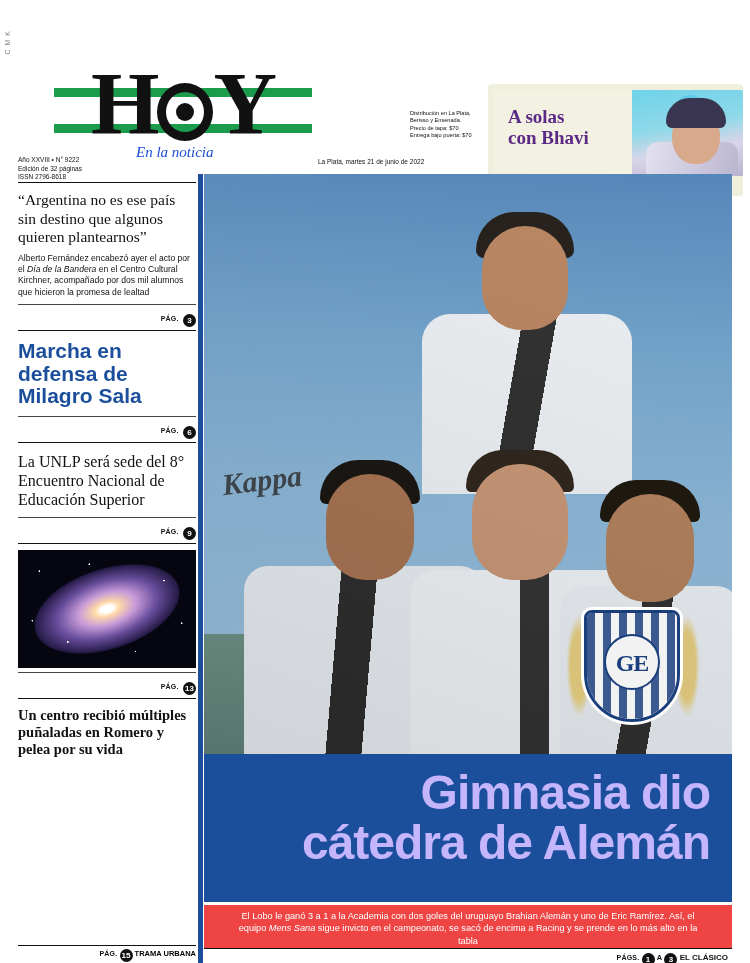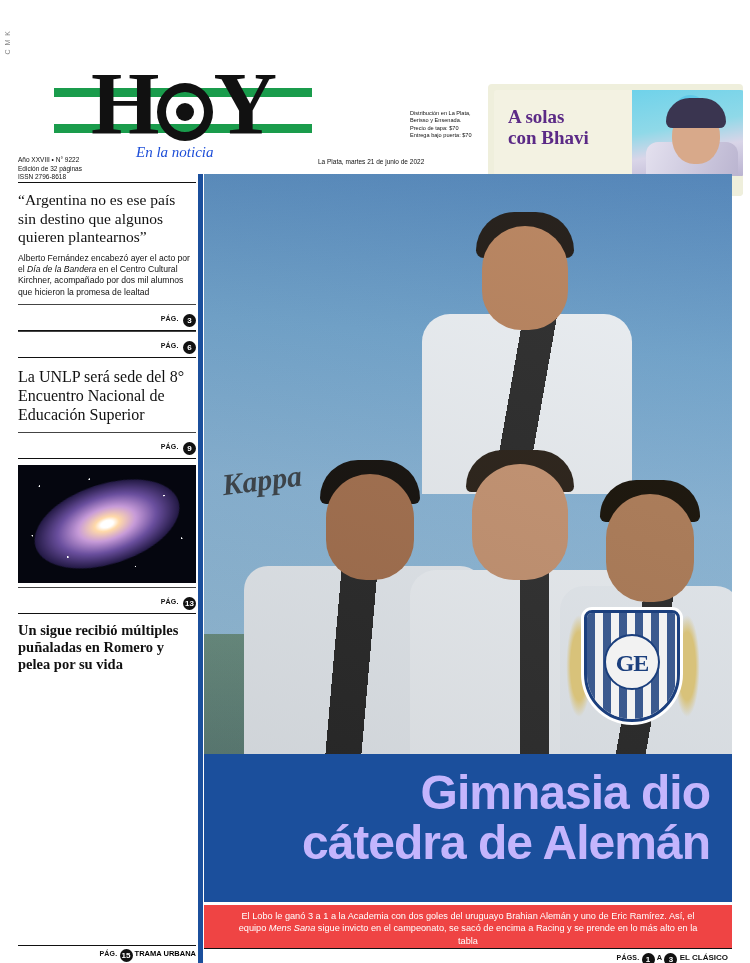--- a/index.html
+++ b/index.html
@@ -356,41 +356,42 @@
 
     <div class="rule"></div>
     <div class="quote-head">“Argentina no es ese país sin destino que algunos quieren plantearnos”</div>
     <div class="quote-body"><span>Alberto Fernández encabezó ayer el acto por el </span><i>Día de la Bandera</i><span> en el Centro Cultural Kirchner, acompañado por dos mil alumnos que hicieron la promesa de lealtad</span></div>
     <div class="pag-row rule-thin">
       <span class="pag-tag">PÁG.</span>
       <span class="circnum">3</span>
     </div>
 
     <div class="rule"></div>
+    <div class="hl-blue">Marcha en defensa de Milagro Sala</div>
     <div class="pag-row rule-thin">
       <span class="pag-tag">PÁG.</span>
       <span class="circnum">6</span>
     </div>
 
     <div class="rule"></div>
     <div class="hl-black">La UNLP será sede del 8° Encuentro Nacional de Educación Superior</div>
     <div class="pag-row rule-thin">
       <span class="pag-tag">PÁG.</span>
       <span class="circnum">9</span>
     </div>
 
     <div class="rule"></div>
     <div class="galaxy"></div>
     <div class="pag-row rule-thin">
       <span class="pag-tag">PÁG.</span>
       <span class="circnum">13</span>
     </div>
 
     <div class="rule"></div>
-    <div class="bottom-head">Un sigue recibió múltiples puñaladas en Romero y pelea por su vida</div>
+    <div class="bottom-head">Un centro recibió múltiples puñaladas en Romero y pelea por su vida</div>
 
     <div class="foot-bar">
       <span class="pag-tag">PÁG.</span>
       <span class="circnum">15</span>
       <span class="trama">TRAMA URBANA</span>
     </div>
   </div>
 
   <div class="blue-left-edge"></div>
 

